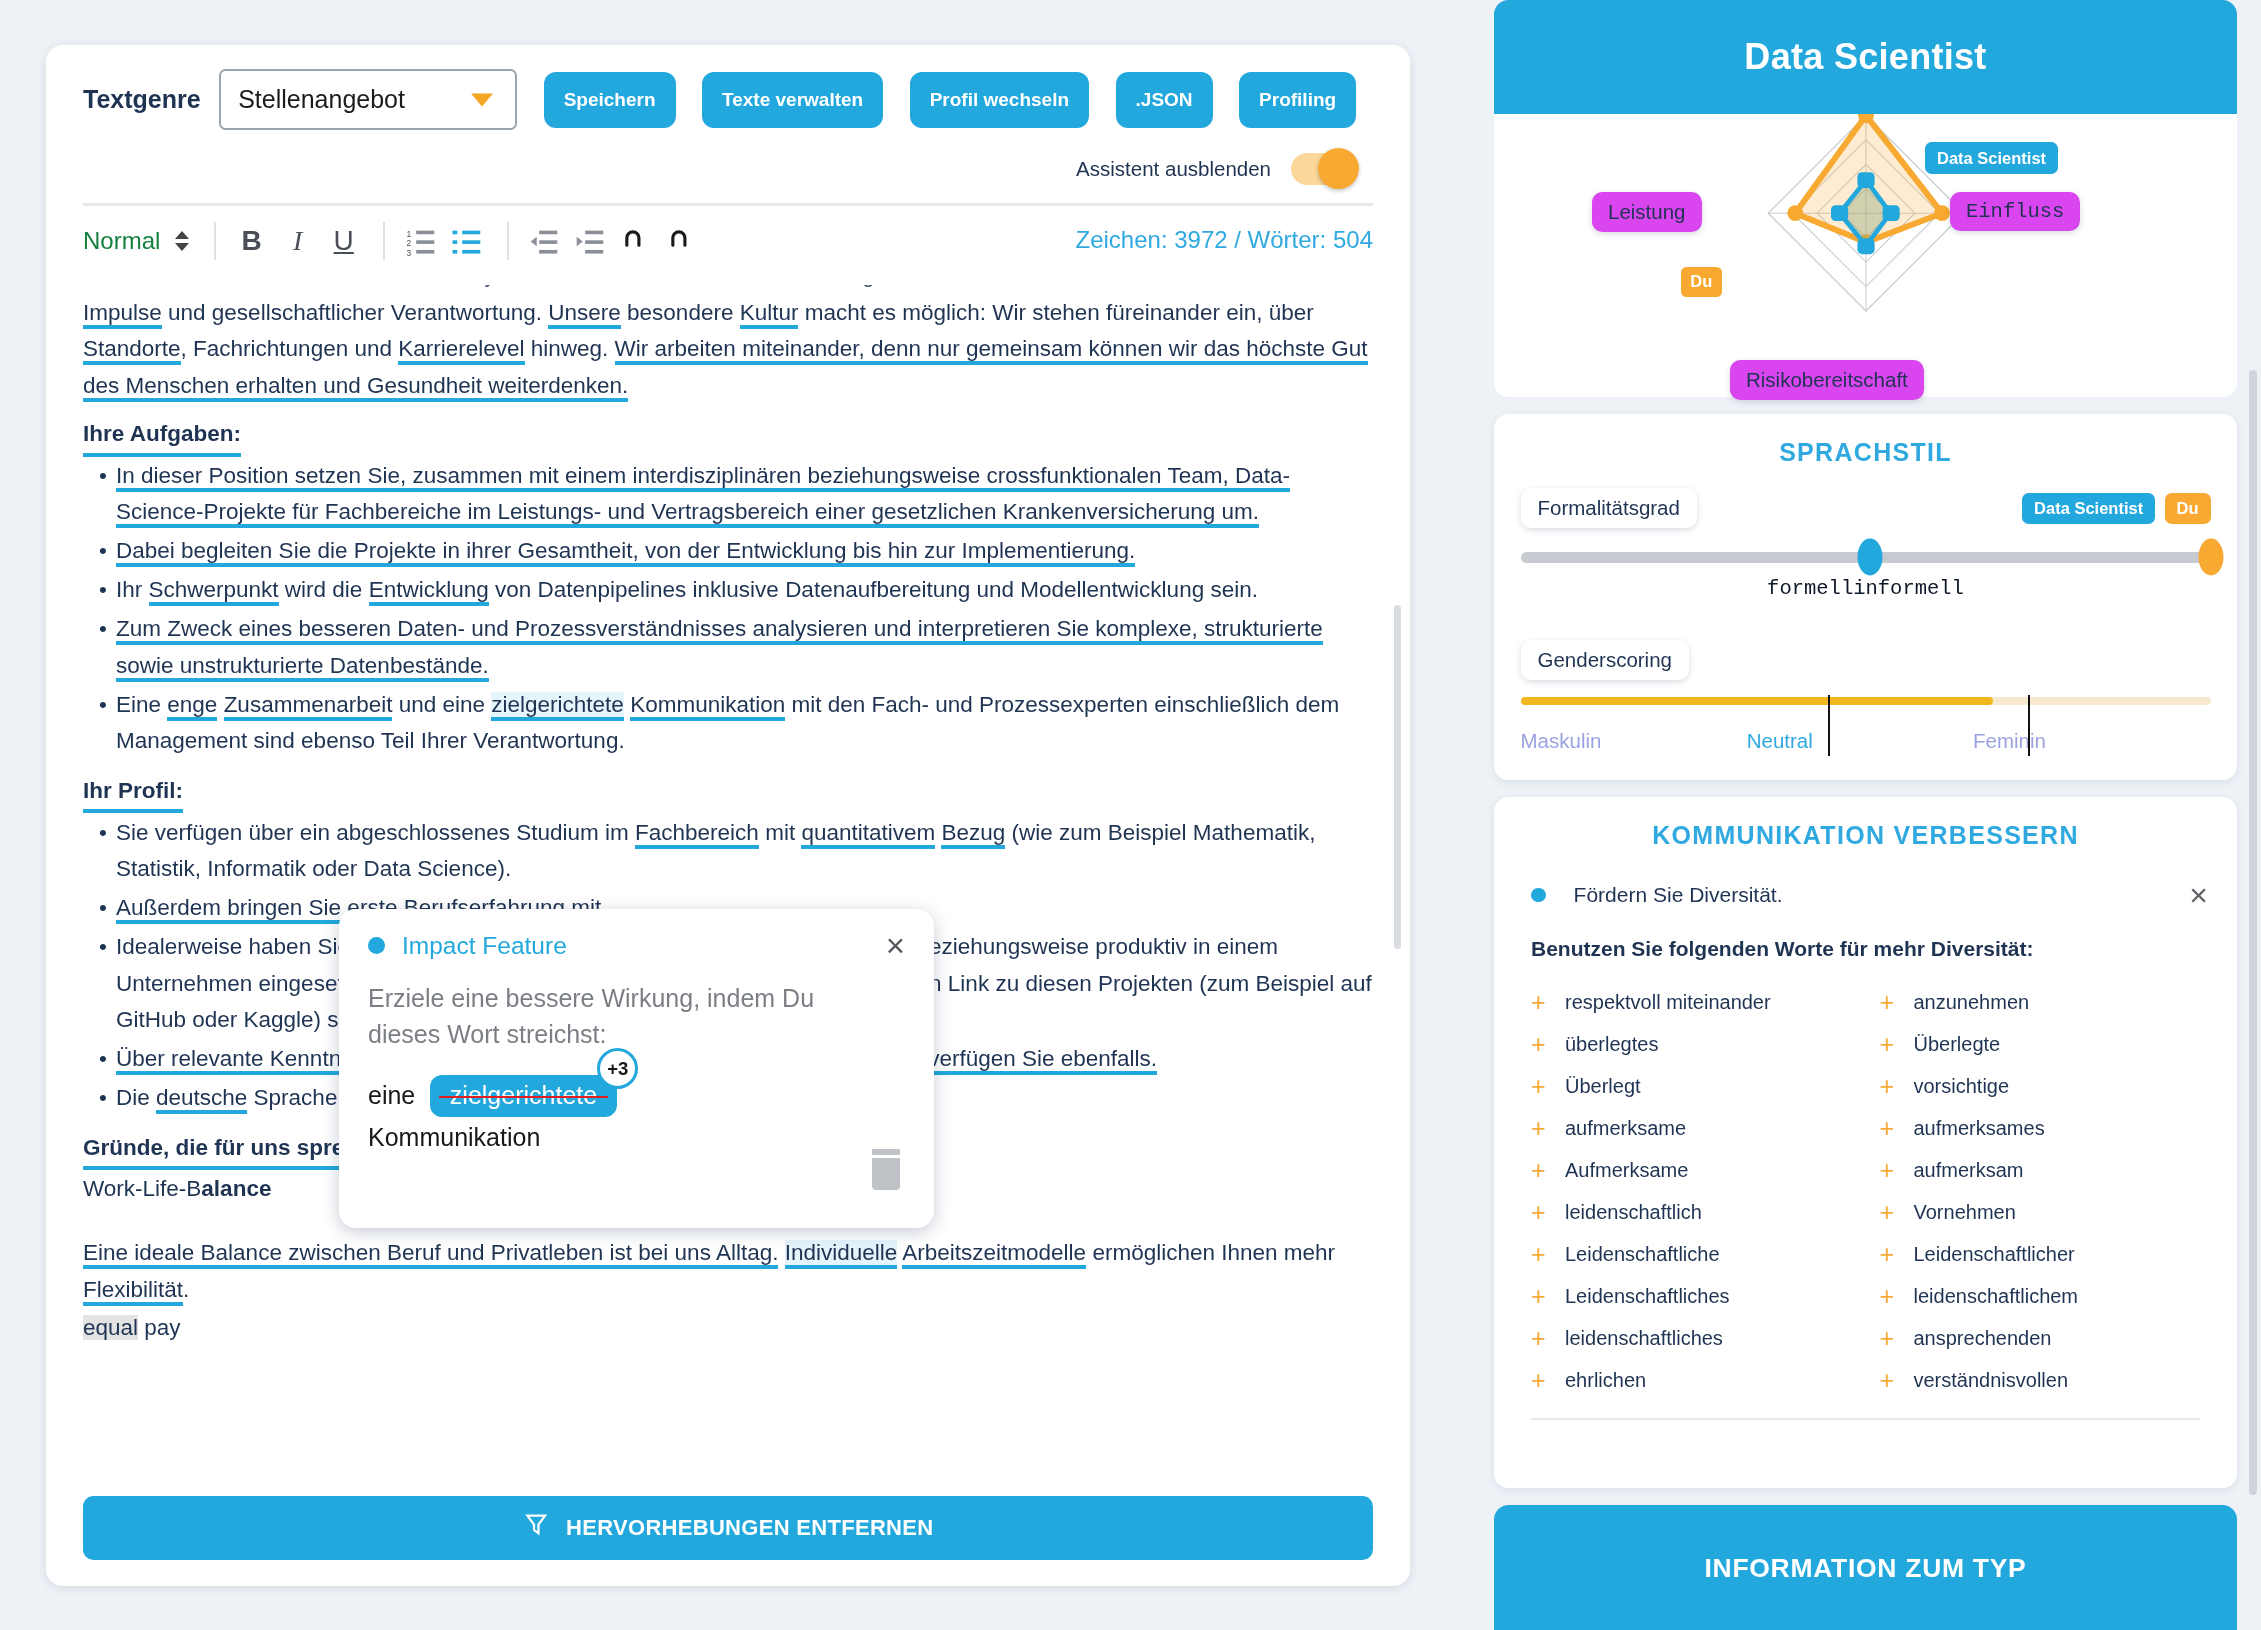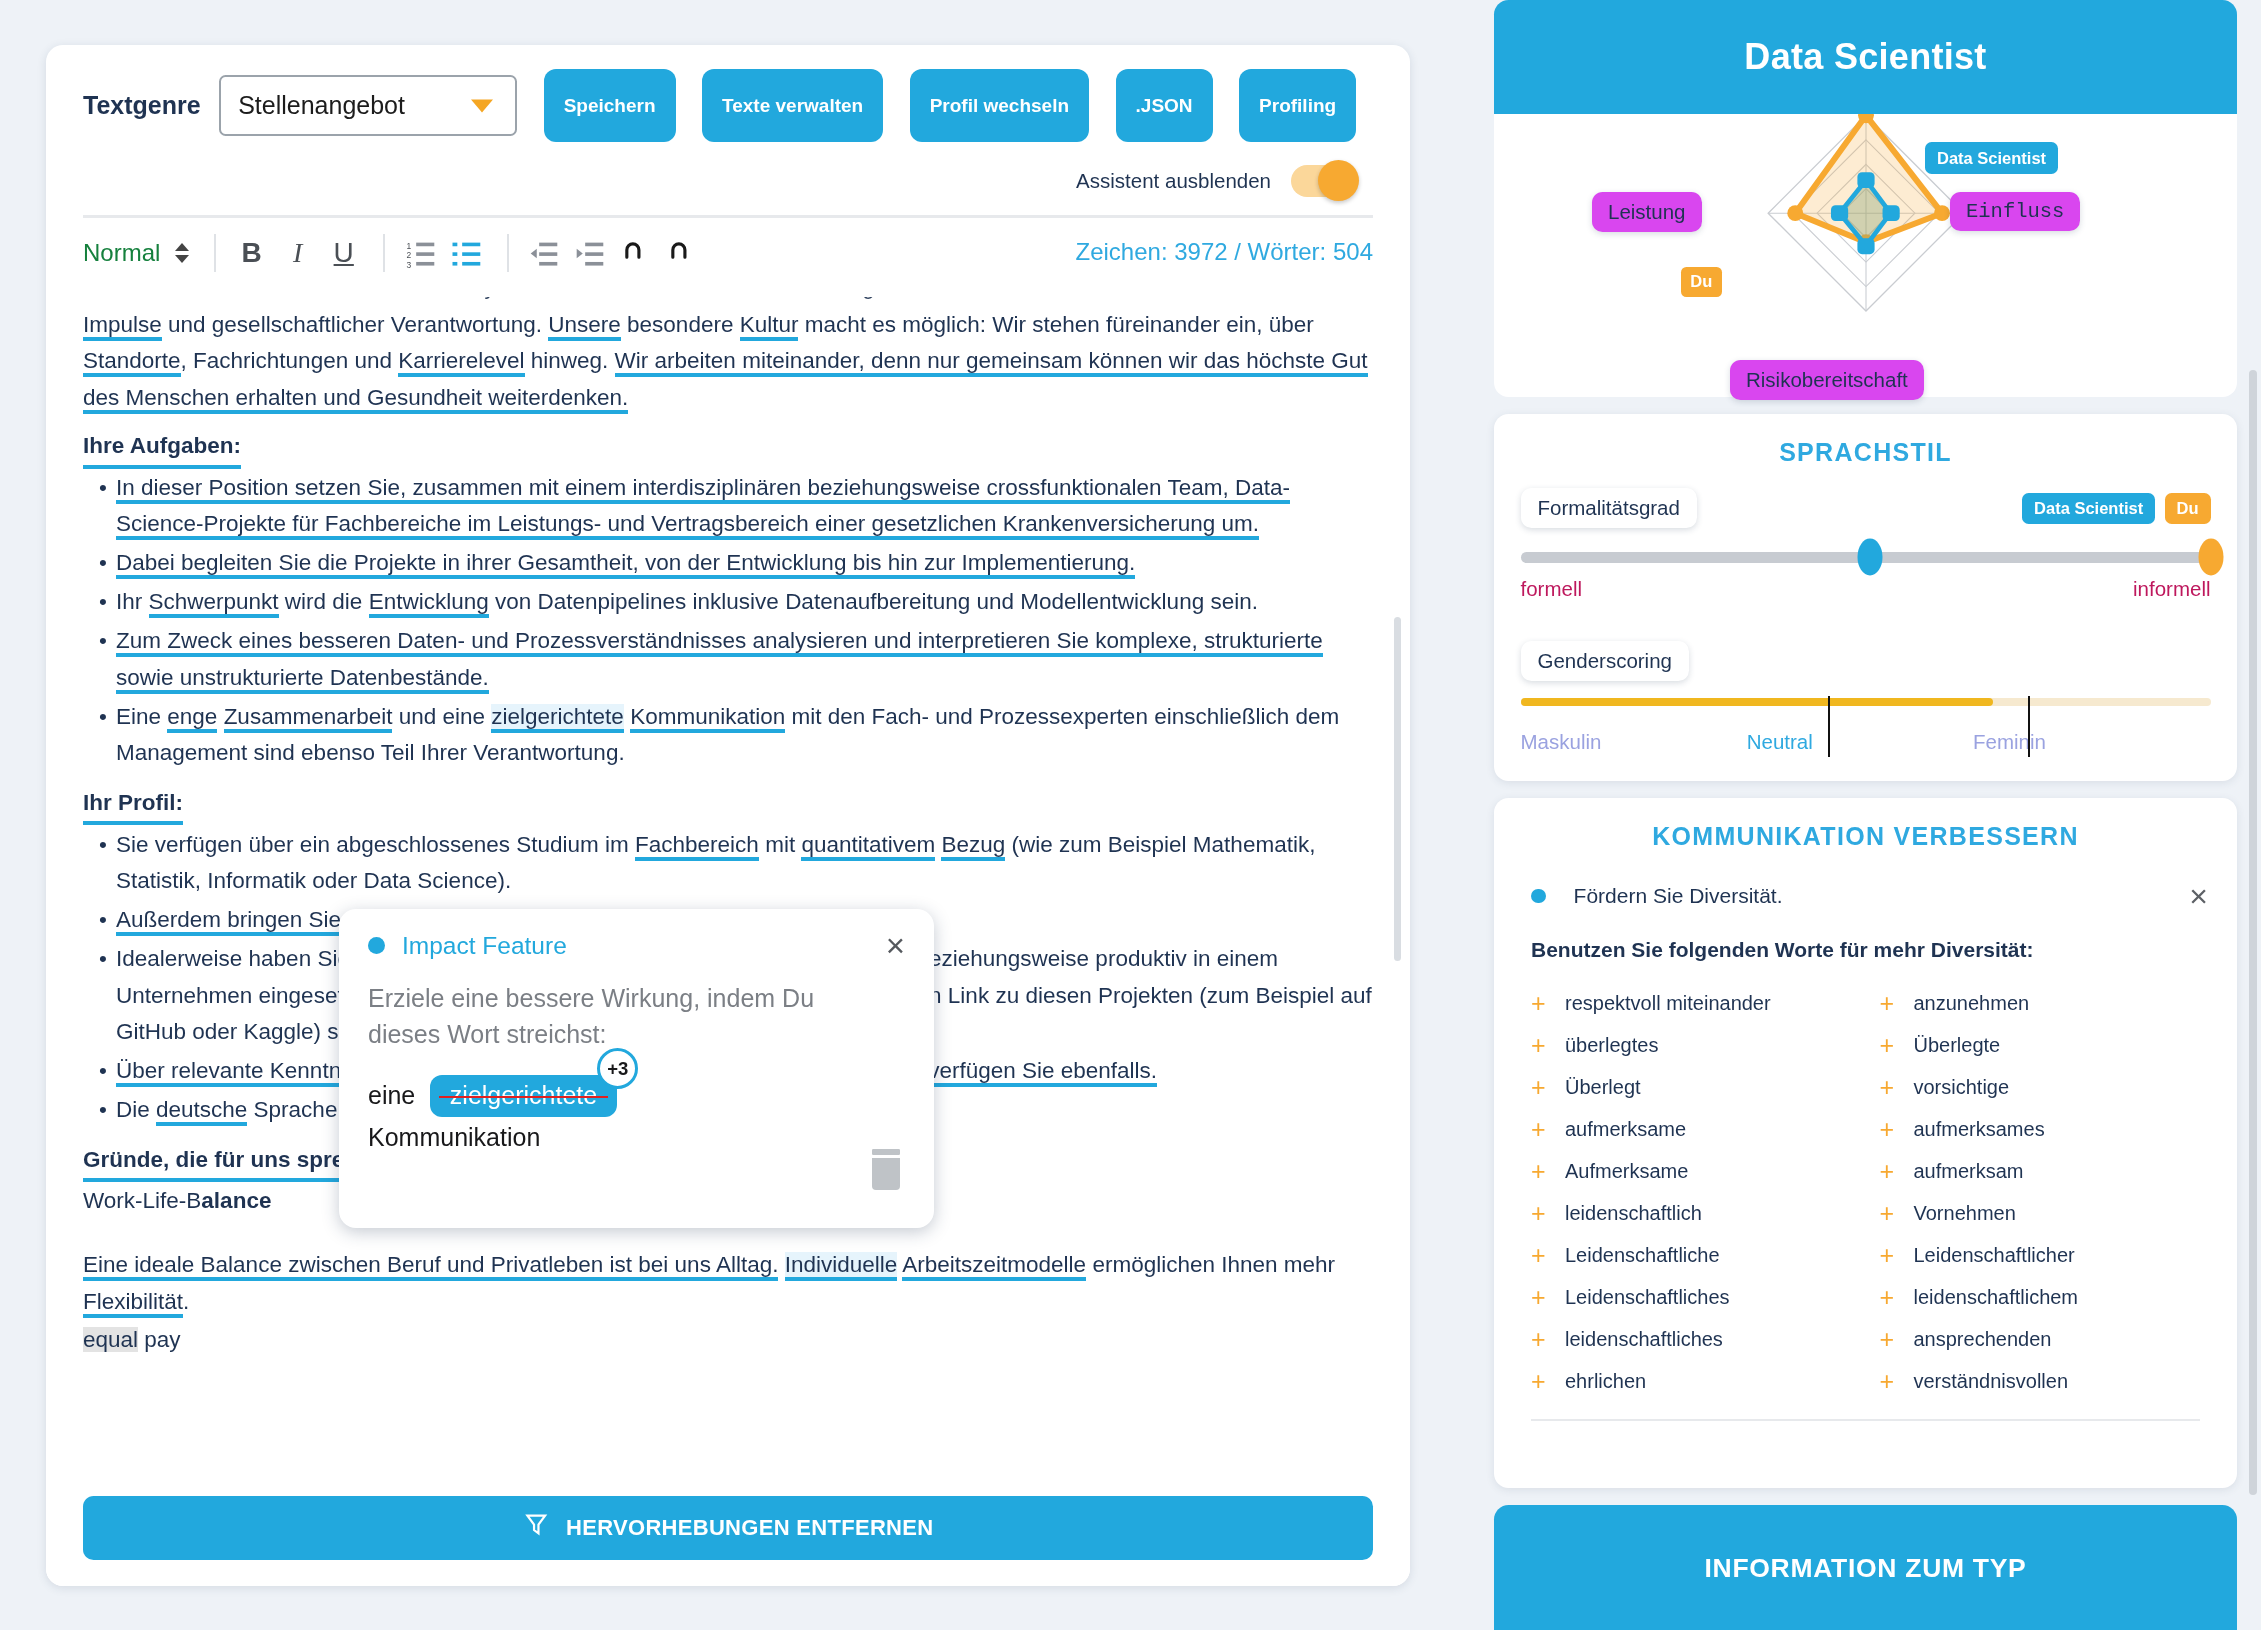--- a/index.html
+++ b/index.html
@@ -38,21 +38,21 @@
   }
   .genre-select .caret {
     position: absolute; right: 22.5px; top: 50%; transform: translateY(-50%);
     width: 0; height: 0;
     border-left: 11.2px solid transparent; border-right: 11.2px solid transparent;
     border-top: 13.2px solid #f5a623;
   }
   .tb-btn {
     background: #22a8dd; color: #fff; border: none; border-radius: 12px;
     font-size: 19px; font-weight: 700; padding: 0 20px;
-    height: 73px; display: flex; align-items: center; justify-content: center;
+    height: 56px; display: flex; align-items: center; justify-content: center;
     margin-left: 26.5px; white-space: nowrap; cursor: pointer;
     font-family: "Liberation Sans", sans-serif;
   }
   .assist-row {
     display: flex; align-items: center; justify-content: flex-end;
     margin-top: 22.5px; gap: 20px; padding-right: 17px;
   }
   .assist-label { font-size: 20.5px; color: #1f3352; }
   .toggle {
     width: 65px; height: 32px; border-radius: 17px;
@@ -225,22 +225,22 @@
   .slider-track { height: 10.6px; background: #c7cbd1; border-radius: 6.6px; position: relative; }
   .thumb-blue {
     position: absolute; left: 50.6%; top: 50%; transform: translate(-50%,-50%);
     width: 25px; height: 37px; border-radius: 50%; background: #22a8dd;
   }
   .thumb-orange {
     position: absolute; left: 100%; top: 50%; transform: translate(-50%,-50%);
     width: 25px; height: 37px; border-radius: 50%; background: #f7a931;
   }
   .slider-labels {
-    display: flex; justify-content: space-between;
-    padding: 14.6px 26.5px 0 26.5px; font-size: 20.5px; color: #be185d;
+    display: flex; justify-content: center;
+    padding: 14.6px 26.5px 0 26.5px; font-size: 20.5px; color: #0f172a; font-family: Liberation Mono, monospace;
   }
   .gender-bar-wrap { padding: 17px 26.5px 0 26.5px; position: relative; }
   .gender-bar { height: 8px; background: #f6e9cf; border-radius: 4px; position: relative; }
   .gender-fill { position: absolute; left: 0; top: 0; height: 8px; width: 68.5%;
                  background: #f0b71f; border-radius: 4px; }
   .gender-tick { position: absolute; width: 2.6px; background: #111; top: -2.6px; height: 61px; }
   .gender-labels {
     display: flex; padding: 24px 26.5px 0 26.5px; font-size: 20.5px;
   }
   .gl { flex: 1; }

